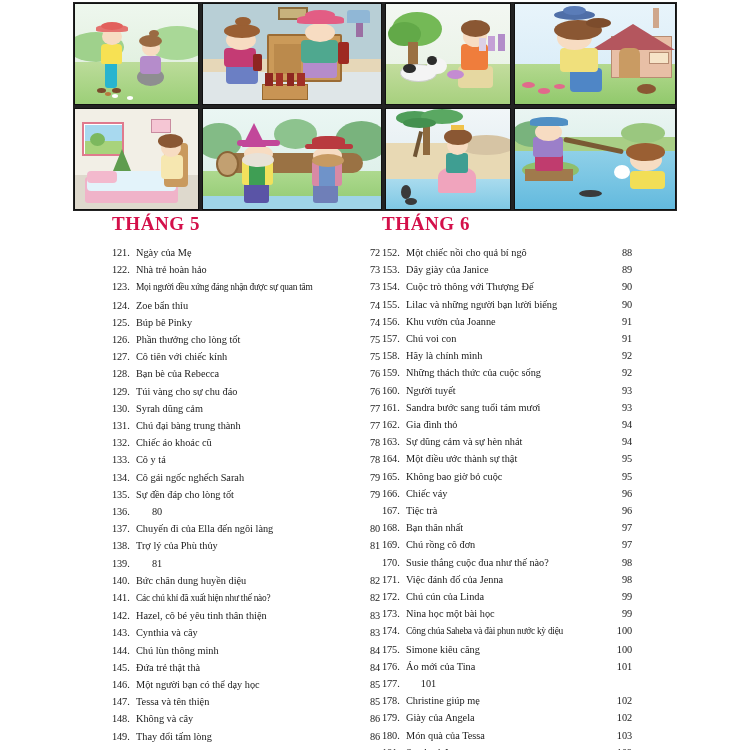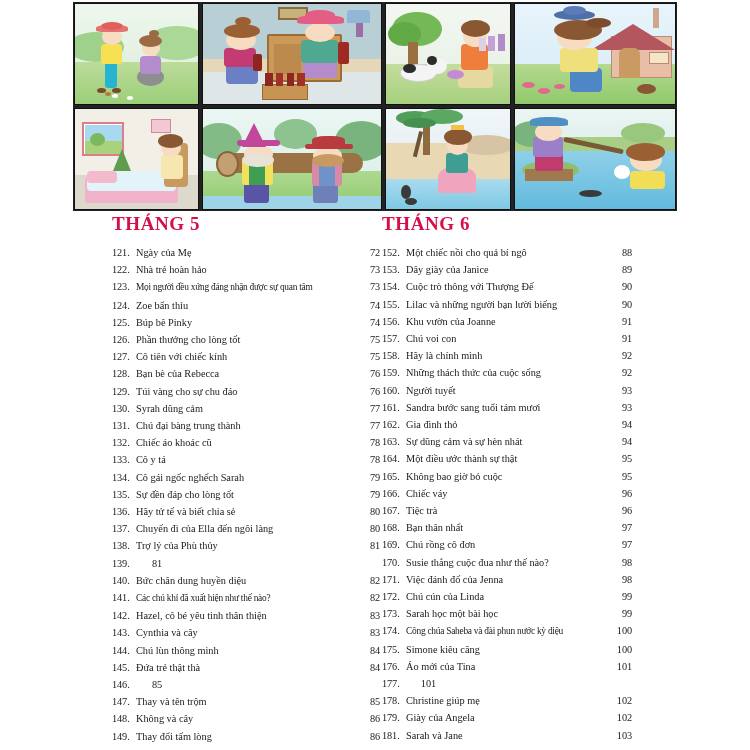--- a/index.html
+++ b/index.html
@@ -413,21 +413,20 @@
             <span class="e-title">Cô gái ngốc nghếch Sarah</span>
             <span class="e-page">79</span>
           </li>
         <li class="entry">
             <span class="e-num">135.</span>
             <span class="e-title">Sự đền đáp cho lòng tốt</span>
             <span class="e-page">79</span>
           </li>
         <li class="entry">
             <span class="e-num">136.</span>
-            <span class="e-title">Hãy tử tế và biết chia sẻ</span>
             <span class="e-page">80</span>
           </li>
         <li class="entry">
             <span class="e-num">137.</span>
             <span class="e-title">Chuyến đi của Ella đến ngôi làng</span>
             <span class="e-page">80</span>
           </li>
         <li class="entry">
             <span class="e-num">138.</span>
             <span class="e-title">Trợ lý của Phù thủy</span>
@@ -462,25 +461,26 @@
             <span class="e-title">Chú lùn thông minh</span>
             <span class="e-page">84</span>
           </li>
         <li class="entry">
             <span class="e-num">145.</span>
             <span class="e-title">Đứa trẻ thật thà</span>
             <span class="e-page">84</span>
           </li>
         <li class="entry">
             <span class="e-num">146.</span>
+            <span class="e-title">Một người bạn có thể dạy học</span>
             <span class="e-page">85</span>
           </li>
         <li class="entry">
             <span class="e-num">147.</span>
-            <span class="e-title">Thay và tên trộm</span>
+            <span class="e-title">Tessa và tên thiện</span>
             <span class="e-page">85</span>
           </li>
         <li class="entry">
             <span class="e-num">148.</span>
             <span class="e-title">Không và cây</span>
             <span class="e-page">86</span>
           </li>
         <li class="entry">
             <span class="e-num">149.</span>
             <span class="e-title">Thay đổi tấm lòng</span>
@@ -598,21 +598,21 @@
             <span class="e-title">Việc đánh đố của Jenna</span>
             <span class="e-page">98</span>
           </li>
         <li class="entry">
             <span class="e-num">172.</span>
             <span class="e-title">Chú cún của Linda</span>
             <span class="e-page">99</span>
           </li>
         <li class="entry">
             <span class="e-num">173.</span>
-            <span class="e-title">Sarah học một bài học</span>
+            <span class="e-title">Nina học một bài học</span>
             <span class="e-page">99</span>
           </li>
         <li class="entry">
             <span class="e-num">174.</span>
             <span class="e-title squeeze">Công chúa Saheba và đài phun nước kỳ diệu</span>
             <span class="e-page">100</span>
           </li>
         <li class="entry">
             <span class="e-num">175.</span>
             <span class="e-title">Simone kiêu căng</span>
@@ -631,20 +631,25 @@
             <span class="e-num">178.</span>
             <span class="e-title">Christine giúp mẹ</span>
             <span class="e-page">102</span>
           </li>
         <li class="entry">
             <span class="e-num">179.</span>
             <span class="e-title">Giày của Angela</span>
             <span class="e-page">102</span>
           </li>
         <li class="entry">
+            <span class="e-num">180.</span>
+            <span class="e-title">Món quà của Tessa</span>
+            <span class="e-page">103</span>
+          </li>
+        <li class="entry">
             <span class="e-num">181.</span>
             <span class="e-title">Sarah và Jane</span>
             <span class="e-page">103</span>
           </li>
       </ol>
     </div>
 
   </div>
 </div>
 

